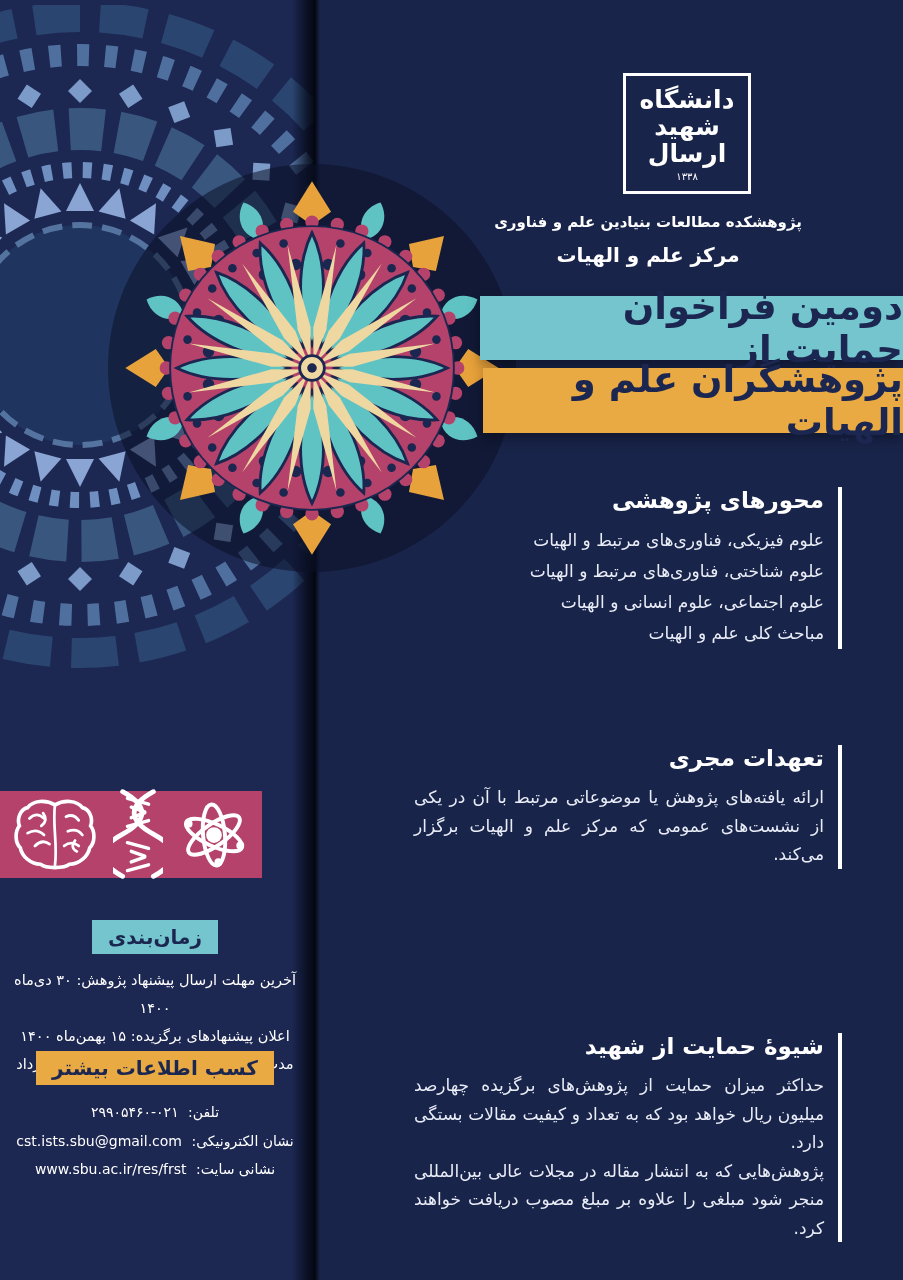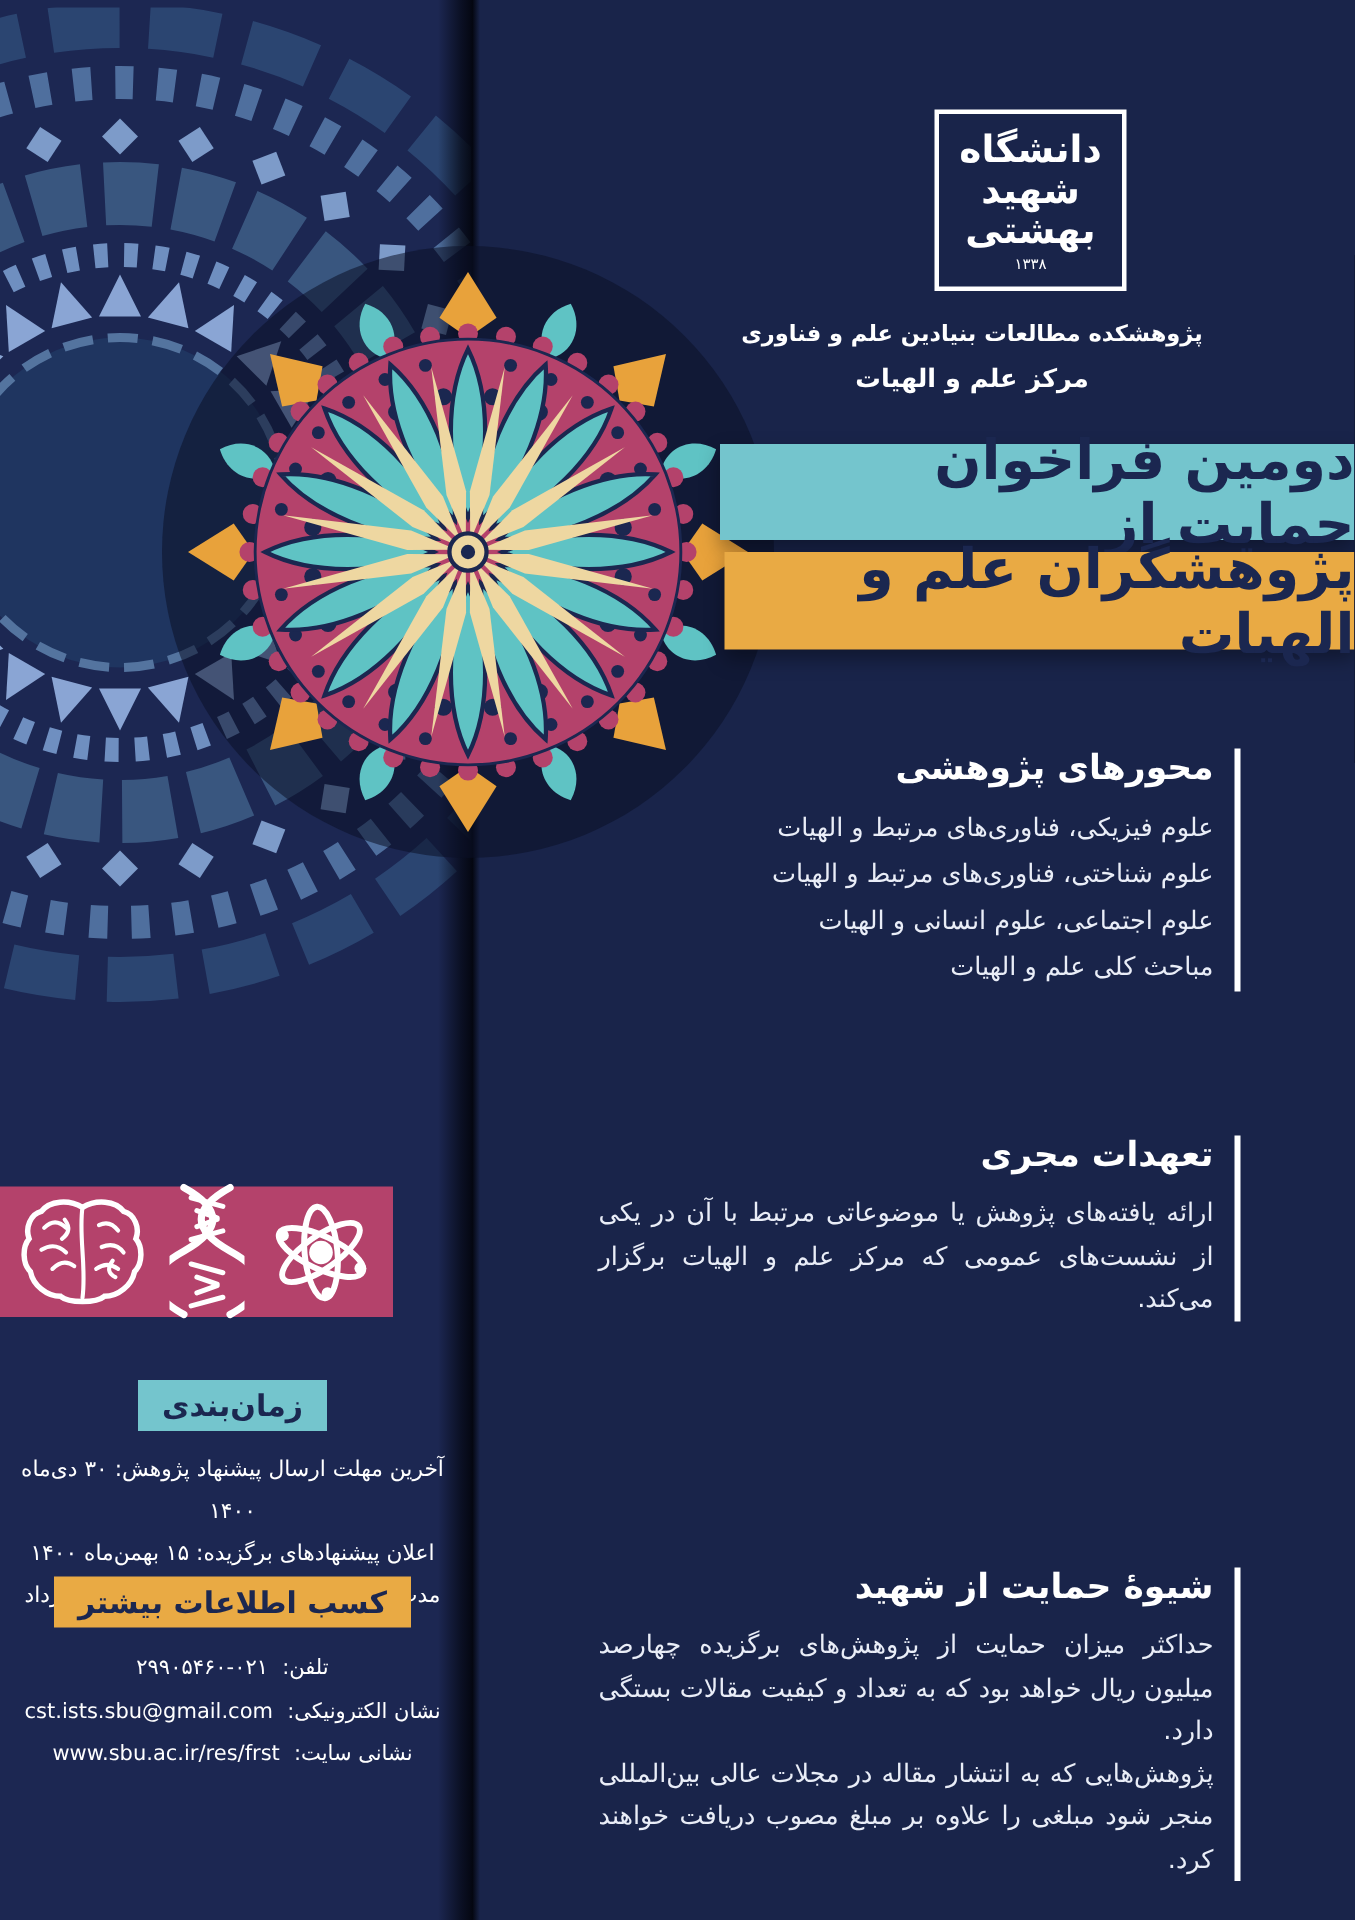--- a/index.html
+++ b/index.html
@@ -17,29 +17,29 @@
   .color-mandala{position:absolute;left:112px;top:168px;width:400px;height:400px;}
   
   .logo-box{position:absolute;top:73px;right:152px;width:128px;height:121px;border:3px solid #fff;
     box-sizing:border-box;display:flex;flex-direction:column;align-items:center;justify-content:center;
     color:#fff;direction:rtl;}
   .logo-line{font-weight:bold;font-size:25px;line-height:1.08;}
   .logo-year{font-size:10px;letter-spacing:3px;margin-top:4px;}
   .org-line1{position:absolute;top:213px;right:88px;width:334px;text-align:center;direction:rtl;
     color:#fff;font-weight:bold;font-size:15px;}
   .org-line2{position:absolute;top:243px;right:88px;width:334px;text-align:center;direction:rtl;
-    color:#fff;font-weight:bold;font-size:17px;}
+    color:#fff;font-weight:bold;font-size:20px;}
   
   .banner{position:absolute;right:0;display:flex;align-items:center;justify-content:center;
     font-weight:bold;font-size:37px;color:#1b2750;direction:rtl;box-shadow:0 6px 12px rgba(0,0,0,.35);padding-left:16px;}
   .banner-1{top:296px;left:480px;height:64px;background:#74c5cd;}
   .banner-2{top:368px;left:483px;height:65px;background:#e9aa44;}
   
-  .section{position:absolute;right:76px;border-right:4px solid #fff;padding-right:14px;
-    direction:rtl;color:#fff;box-sizing:border-box;margin-top:12px;}
+  .section{position:absolute;right:61px;border-right:4px solid #fff;padding-right:14px;
+    direction:rtl;color:#fff;box-sizing:border-box;}
   .section h3{margin:0 0 12px 0;font-size:23px;font-weight:bold;color:#fff;}
   .sec-axes{top:487px;width:336px;}
   .axes-list{list-style:none;margin:0;padding:0;font-size:17px;line-height:31px;color:#e9edf7;text-align:right;}
   .sec-commit{top:745px;width:428px;}
   .sec-support{top:1033px;width:428px;}
   .section p{margin:0;font-size:17px;line-height:28.5px;color:#e9edf7;text-align:justify;text-align-last:right;}
   
   .pink-banner{position:absolute;left:0;top:791px;width:262px;height:87px;background:#b4426b;
     display:flex;align-items:center;justify-content:center;gap:16px;direction:ltr;overflow:visible;}
   .pink-banner svg{display:block;}
@@ -264,21 +264,21 @@
       <path d="M0,-8 L7,-42 L0,-132 L-7,-42 Z" fill="#eed7a1" transform="rotate(303.75)"></path>
       <path d="M0,-8 L7,-42 L0,-132 L-7,-42 Z" fill="#eed7a1" transform="rotate(326.25)"></path>
       <path d="M0,-8 L7,-42 L0,-132 L-7,-42 Z" fill="#eed7a1" transform="rotate(348.75)"></path>
       <circle r="13" fill="#eed7a1" stroke="#1b2750" stroke-width="3"></circle>
       <circle r="5" fill="#1b2750"></circle>
     </svg>
 
   <div class="logo-box">
     <div class="logo-line">دانشگاه</div>
     <div class="logo-line">شهید</div>
-    <div class="logo-line">بهشتی</div>
+    <div class="logo-line">ارسال</div>
     <div class="logo-year">۱۳۳۸</div>
   </div>
   <div class="org-line1">پژوهشکده مطالعات بنیادین علم و فناوری</div>
   <div class="org-line2">مرکز علم و الهیات</div>
 
   <div class="banner banner-1">دومین فراخوان حمایت از</div>
   <div class="banner banner-2">پژوهشگران علم و الهیات</div>
 
   <div class="section sec-axes">
     <h3>محورهای پژوهشی</h3>

